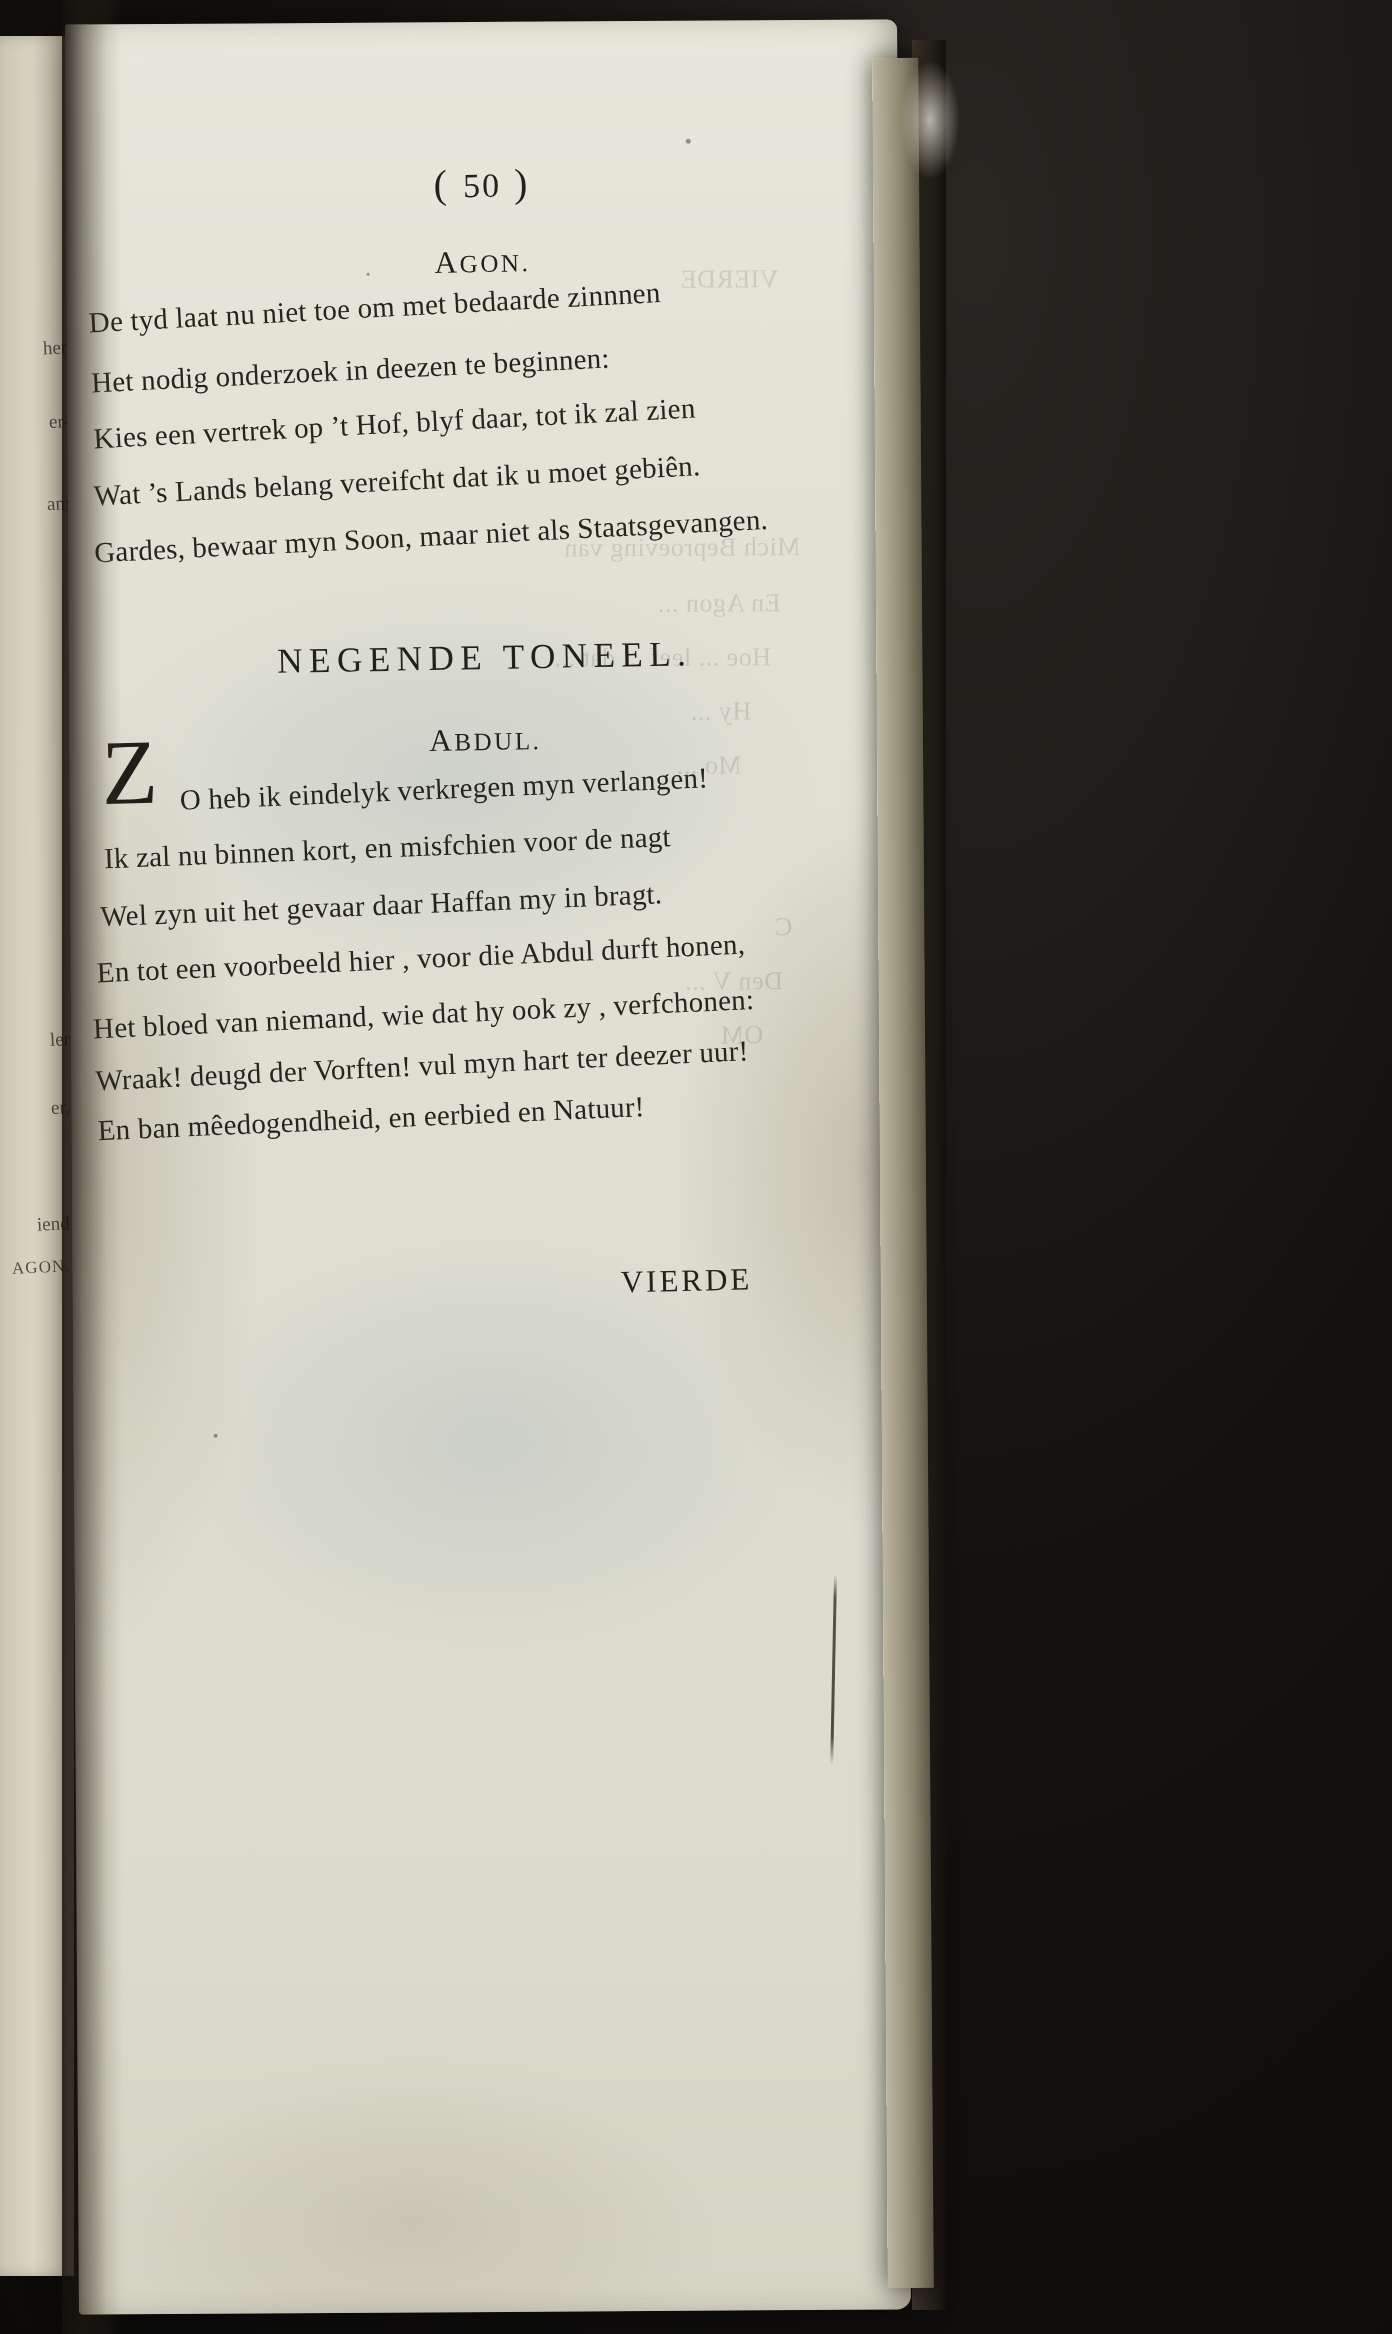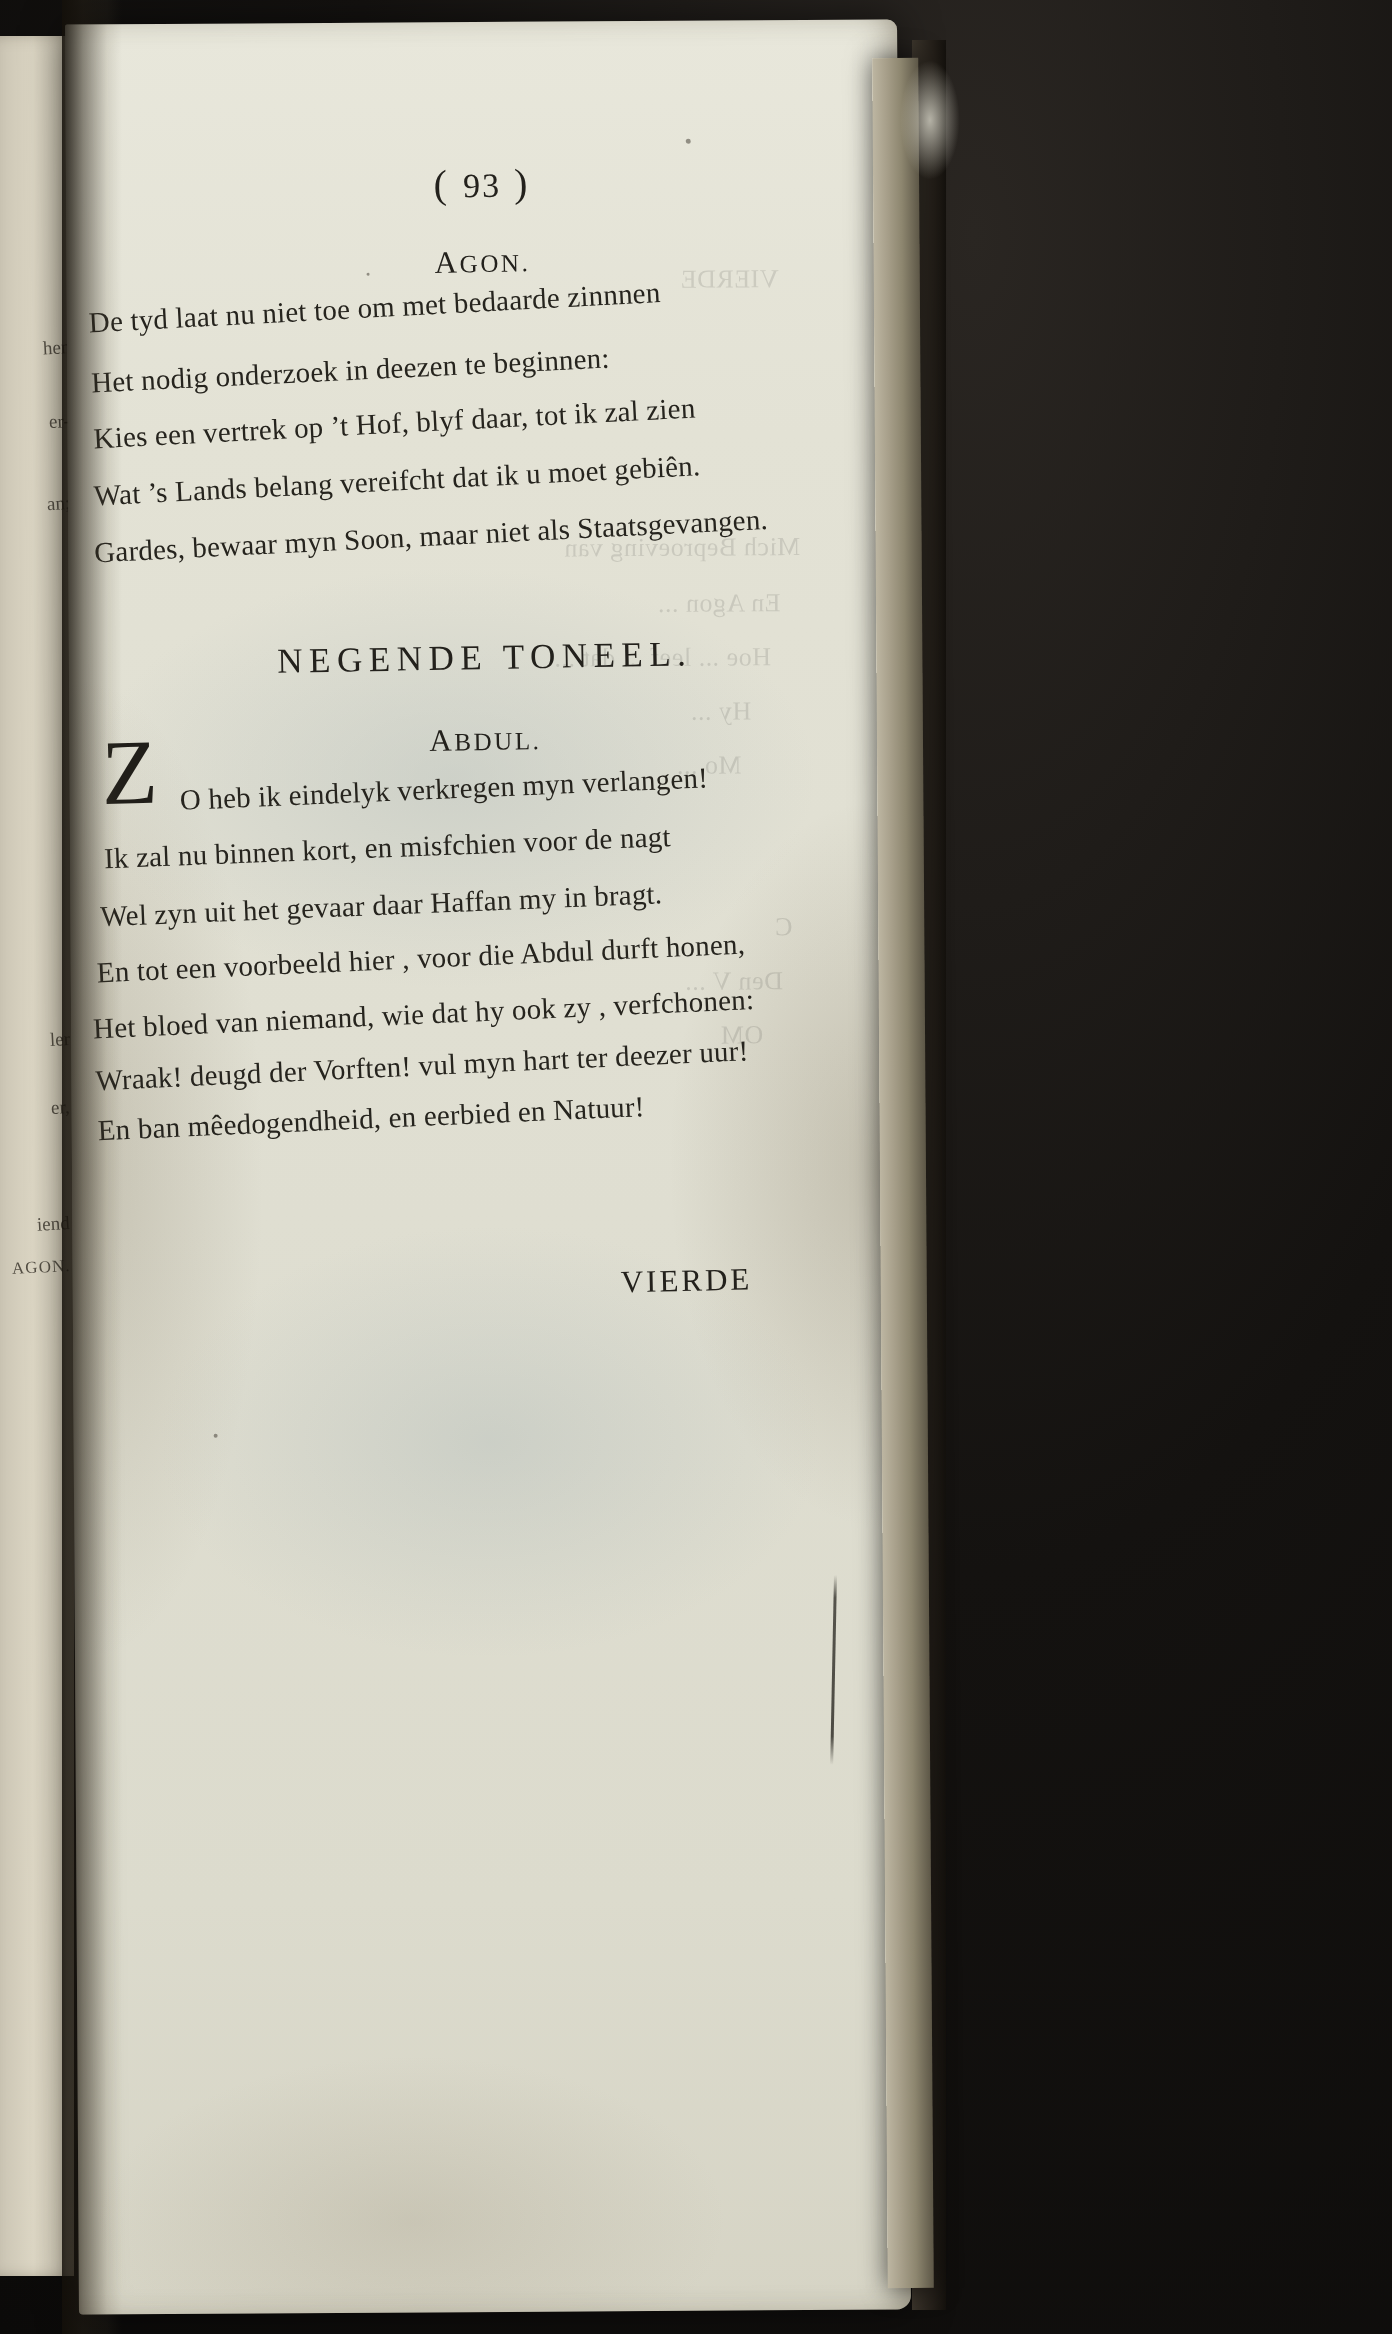--- a/index.html
+++ b/index.html
@@ -262,21 +262,21 @@
       <div class="st-line" style="left:160px; top:718px;">Mo ...</div>
       <div class="st-line" style="left:110px; top:880px;">C</div>
       <div class="st-line" style="left:120px; top:934px;">Den V ...</div>
       <div class="st-line" style="left:140px; top:988px;">OM</div>
     </div>
 
     <div class="content">
 
       <div class="folio">
         <span>(</span>
-        <span class="num">93</span>
+        <span class="num">50</span>
         <span>)</span>
       </div>
 
       <div class="speaker" style="top:222px;">
         <span class="cap">A</span><span>GON.</span>
       </div>
 
       <div class="verse">
         <div class="vline" style="left:22px;  top:282px;  transform:rotate(-2.7deg); font-size:29px;">De tyd laat nu niet toe om met bedaarde zinnnen</div>
         <div class="vline" style="left:24px;  top:342px;  transform:rotate(-2.4deg); font-size:29px;">Het nodig onderzoek in deezen te beginnen:</div>

